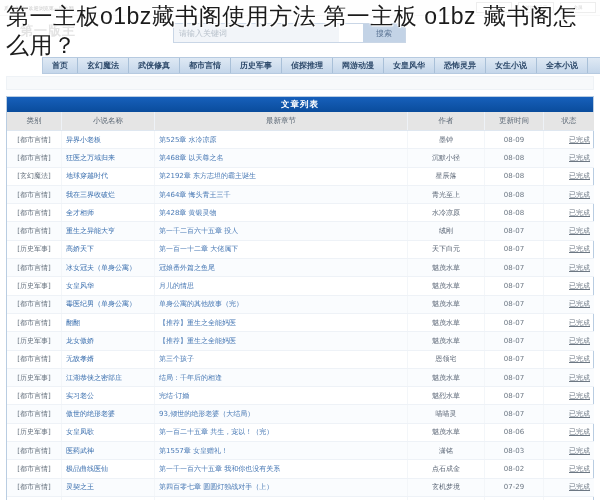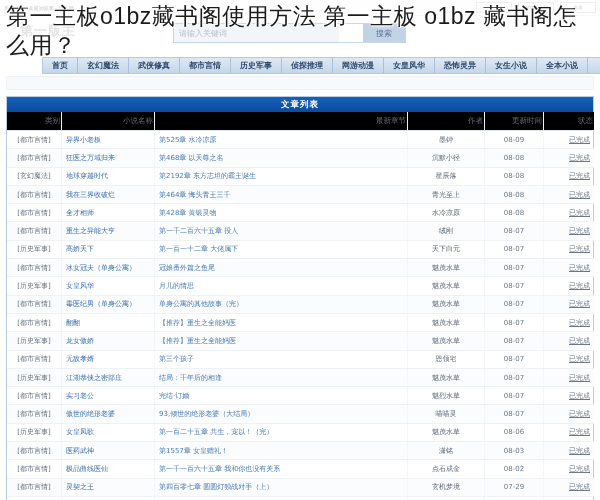--- a/index.html
+++ b/index.html
@@ -75,23 +75,22 @@
   }
   .panel-title{
     height:15px;background:linear-gradient(#1760bb,#0a4c9c);
     color:#ffffff;font-size:8.5px;font-weight:bold;
     display:flex;align-items:center;justify-content:center;
     letter-spacing:1px;
   }
   table{border-collapse:collapse;width:100%;table-layout:fixed;}
   th{
     font-size:7.5px;font-weight:normal;color:#5f6b78;
-    height:16px;background:#000000;border-bottom:1px solid #dfe7f0;
+    height:16px;background:#e5e5e5;border-bottom:1px solid #dfe7f0;
     border-right:1px solid #eef2f7;
-    text-align:right;
   }
   td{
     font-size:7px;color:#5b6676;height:17.3px;
     border-bottom:1px solid #eef2f7;border-right:1px solid #f3f6f9;
     padding:0 4px;overflow:hidden;white-space:nowrap;text-overflow:ellipsis;
   }
   tbody tr:nth-child(even){background:#fafcfe;}
   td.c-cat{width:52px;text-align:center;color:#66717e;}
   td.c-name{width:90px;}
   td.c-name a{color:#3b6fae;text-decoration:none;cursor:pointer;}

